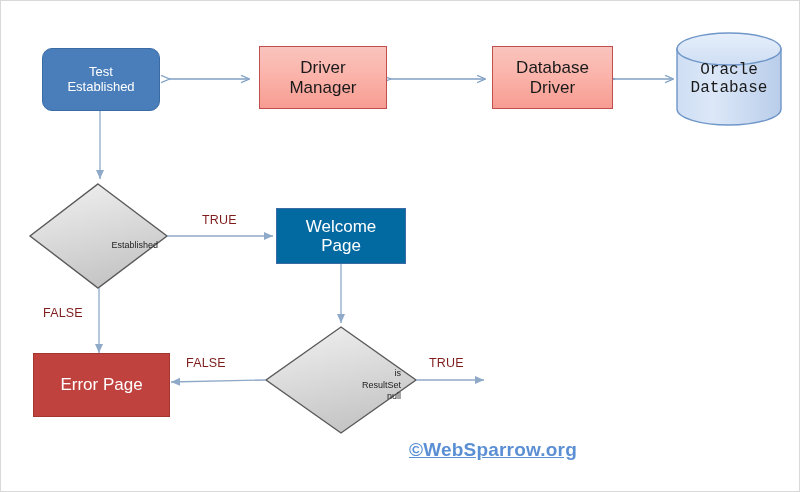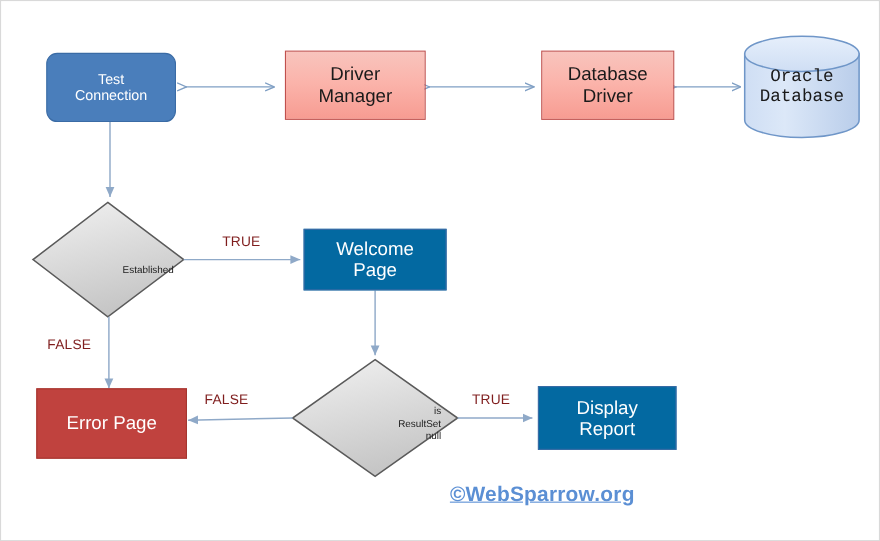--- a/index.html
+++ b/index.html
@@ -184,21 +184,21 @@
     </g>
 
     <g>
       <path d="M676,48 L676,108 A52,16 0 0 0 780,108 L780,48 Z" fill="url(#gradCylBody)" stroke="#6f96c8" stroke-width="1.4"></path>
       <ellipse cx="728" cy="48" rx="52" ry="16" fill="url(#gradCylTop)" stroke="#6f96c8" stroke-width="1.4"></ellipse>
     </g>
   </svg>
 
   <div class="node box-blue-rounded" style="left:41px; top:47px; width:118px; height:63px;">
     <span class="lbl">Test
-Connection</span>
+Established</span>
   </div>
 
   <div class="node box-pink" style="left:258px; top:45px; width:128px; height:63px;">
     <span class="lbl">Driver
 Manager</span>
   </div>
 
   <div class="node box-pink" style="left:491px; top:45px; width:121px; height:63px;">
     <span class="lbl">Database
 Driver</span>
@@ -221,24 +221,20 @@
   <div class="node box-red" style="left:32px; top:352px; width:137px; height:64px;">
     <span class="lbl">Error Page</span>
   </div>
 
   <div class="diamond-label" style="left:280px; top:356px; width:120px;">
     <span>is
 ResultSet
 null</span>
   </div>
 
-  <div class="node box-blue" style="left:488px; top:350px; width:126px; height:58px;">
-    <span class="lbl">Display
-Report</span>
-  </div>
 
   <div class="edge-label" style="left:201px; top:212px;">TRUE</div>
 
   <div class="edge-label" style="left:42px; top:305px;">FALSE</div>
 
   <div class="edge-label" style="left:185px; top:355px;">FALSE</div>
 
   <div class="edge-label" style="left:428px; top:355px;">TRUE</div>
 
   <div class="watermark" style="left:408px; top:438px;text-decoration:underline;">©WebSparrow.org</div>

